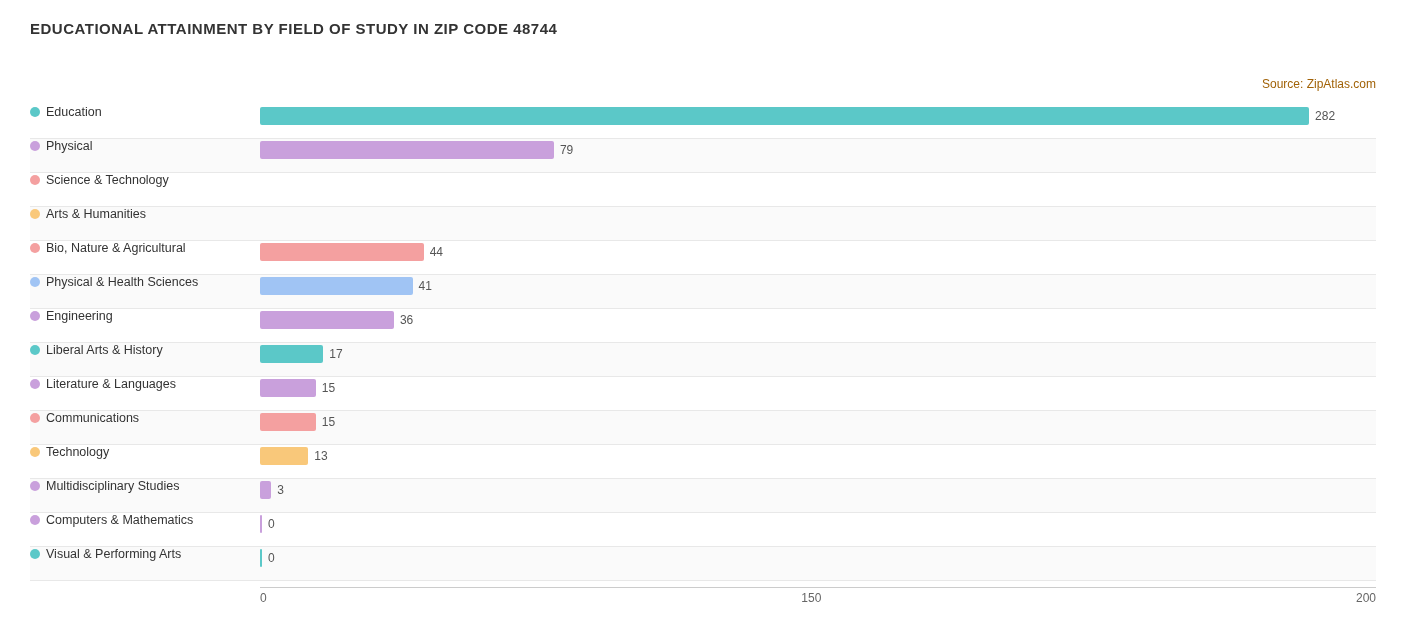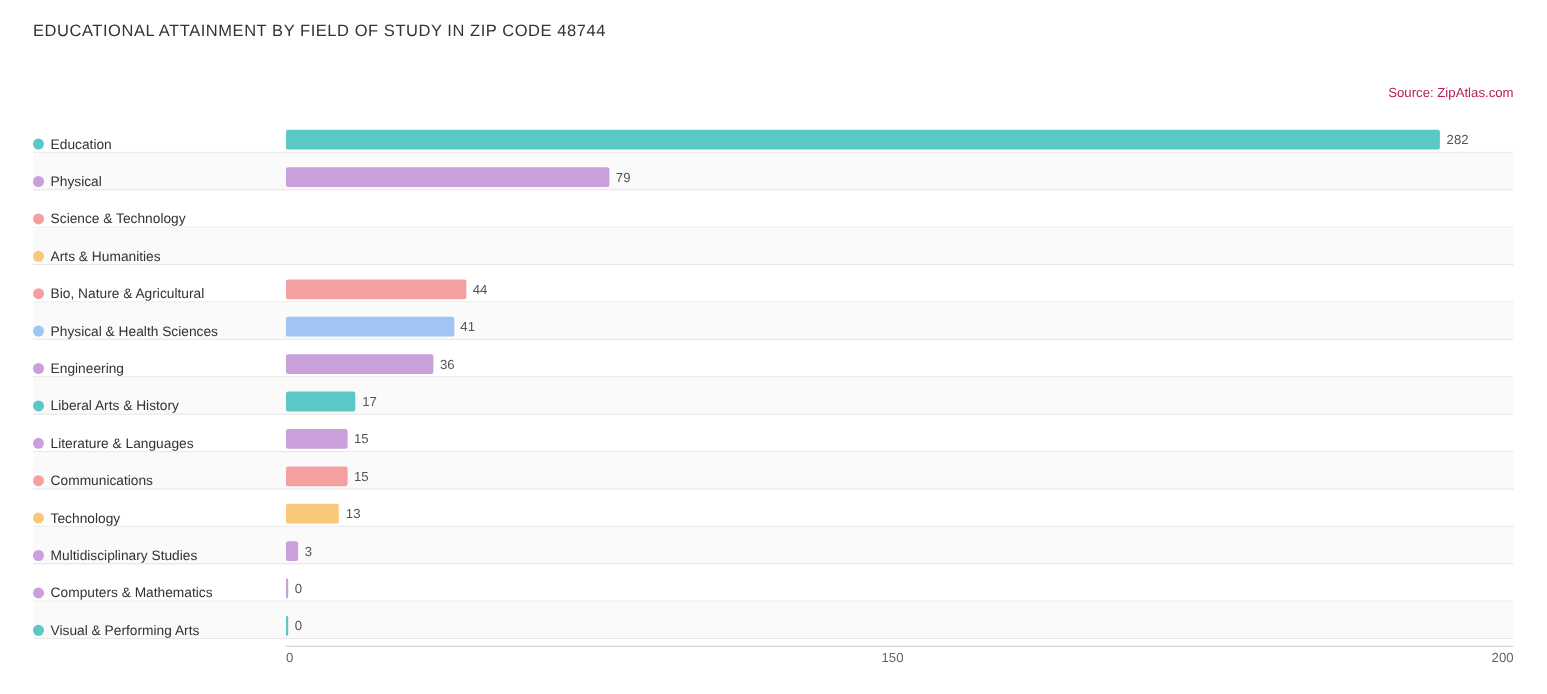--- a/index.html
+++ b/index.html
@@ -5,41 +5,41 @@
     * { box-sizing: border-box; margin: 0; padding: 0; }
     body {
       font-family: Arial, sans-serif;
       background: #fff;
       width: 1406px;
       min-height: 631px;
       padding: 20px 30px 30px 30px;
     }
     .chart-title {
       font-size: 15px;
-      font-weight: normal;
+      font-weight: bold;
       color: #333;
       text-transform: uppercase;
       letter-spacing: 0.5px;
       margin-bottom: 4px;
     }
     .source {
       font-size: 12px;
-      color: #be185d;
+      color: #a16207;
       text-align: right;
       margin-bottom: 14px;
       margin-top: 40px;
     }
     .chart-area {
       display: flex;
       flex-direction: column;
       width: 100%;
     }
     .bar-row {
       display: flex;
-      align-items: flex-end;
+      align-items: flex-start;
       height: 34px;
       border-bottom: 1px solid #e8e8e8;
       position: relative;
     }
     .bar-row:nth-child(even) {
       background: #fafafa;
     }
     .bar-label {
       width: 230px;
       min-width: 230px;

